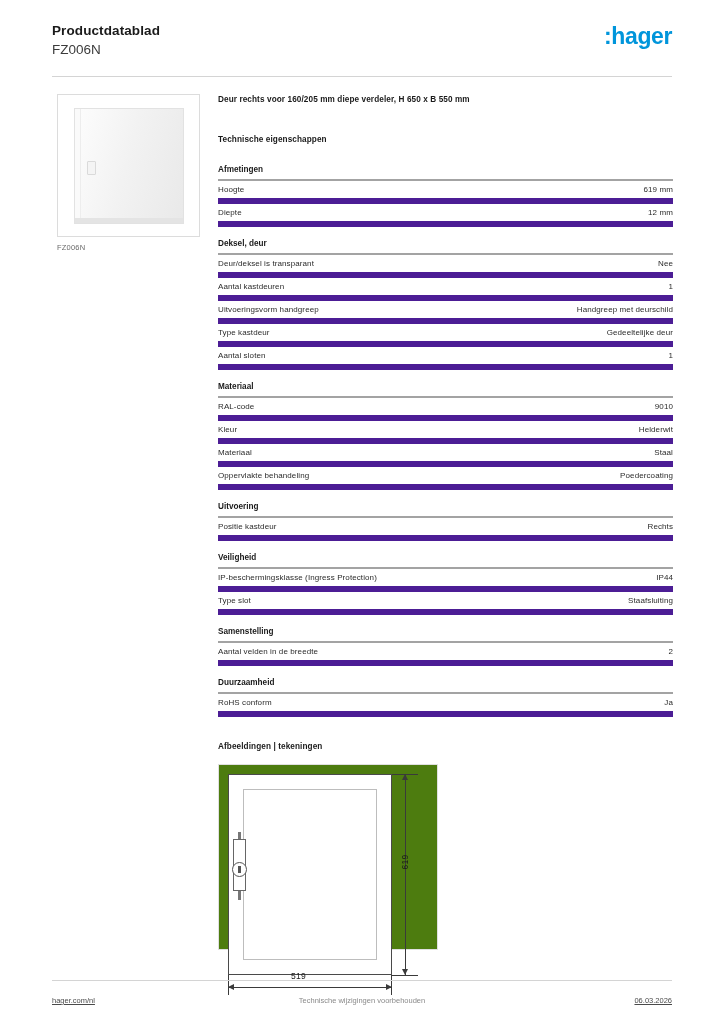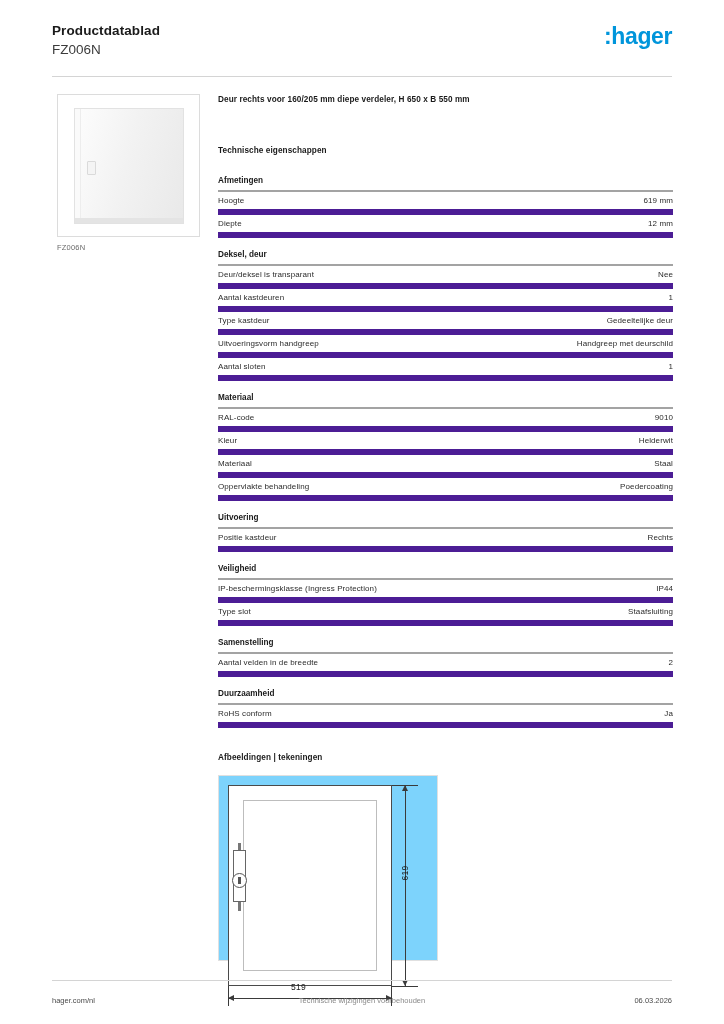--- a/index.html
+++ b/index.html
@@ -119,21 +119,21 @@
     position: absolute;
     left: 218px;
     top: 94px;
     width: 455px;
   }
   .product-heading {
     font-size: 8.2px;
     font-weight: bold;
     color: #1a1a1a;
     letter-spacing: 0.1px;
-    margin-bottom: 40px;
+    margin-bottom: 29px;
     line-height: 11px;
   }
   .section-title {
     font-size: 8.2px;
     font-weight: bold;
     color: #1a1a1a;
     letter-spacing: 0.1px;
     line-height: 11px;
   }
   .tech-title {
@@ -168,21 +168,21 @@
   
   .drawings-title {
     margin-top: 24px;
     margin-bottom: 12px;
   }
   .drawing-frame {
     position: relative;
     width: 220px;
     height: 186px;
     border: 1px solid #e0e0e0;
-    background: #7dd3fc;
+    background: #4d7c0f;
   }
   .door-rect {
     position: absolute;
     left: 9px;
     top: 9px;
     width: 164px;
     height: 201px;
     border: 1px solid #4a4a4a;
     background: #ffffff;
   }
@@ -337,20 +337,21 @@
   .footer {
     position: absolute;
     left: 52px;
     right: 52px;
     top: 996px;
     display: flex;
     justify-content: space-between;
     align-items: center;
     font-size: 7.5px;
     color: #4a4a4a;
+    text-decoration: underline;
   }
   .footer-center {
     color: #8a8a8a;
     position: absolute;
     left: 0; right: 0;
     text-align: center;
   }
   .footer-left, .footer-right { position: relative; z-index: 2; }
 </style>
 </head>
@@ -399,26 +400,26 @@
       <div class="group-label">Deksel, deur</div>
       <div class="spec-row">
         <span class="k">Deur/deksel is transparant</span>
         <span class="v">Nee</span>
       </div>
       <div class="spec-row">
         <span class="k">Aantal kastdeuren</span>
         <span class="v">1</span>
       </div>
       <div class="spec-row">
+        <span class="k">Uitvoeringsvorm handgreep</span>
+        <span class="v">Handgreep met deurschild</span>
+      </div>
+      <div class="spec-row">
         <span class="k">Type kastdeur</span>
         <span class="v">Gedeeltelijke deur</span>
-      </div>
-      <div class="spec-row">
-        <span class="k">Uitvoeringsvorm handgreep</span>
-        <span class="v">Handgreep met deurschild</span>
       </div>
       <div class="spec-row">
         <span class="k">Aantal sloten</span>
         <span class="v">1</span>
       </div>
     </div>
     <div class="group-gap"></div>
 
     <div class="spec-group">
       <div class="group-label">Materiaal</div>

